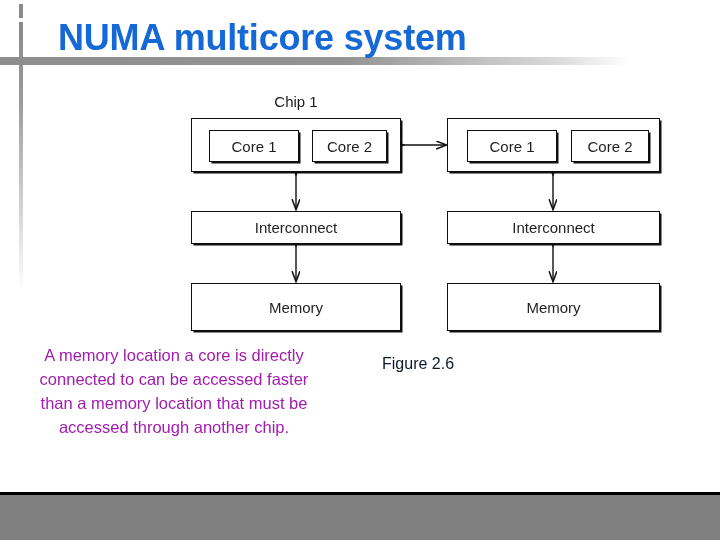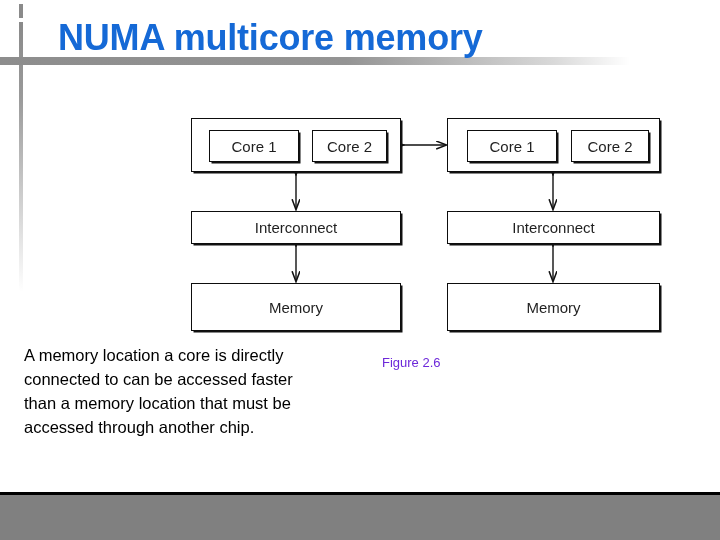--- a/index.html
+++ b/index.html
@@ -37,42 +37,42 @@
     position:absolute;box-sizing:border-box;
     border:1.6px solid #0d0d0d;background:#ffffff;
     display:flex;align-items:center;justify-content:center;
     font-size:15px;color:#1f1f1f;
     box-shadow:2px 2px 0 -0.5px #111;
   }
   .core{font-size:15px;text-align:right;}
   
   .bodytext{
     position:absolute;left:24px;top:343px;width:300px;
-    font-size:16.5px;line-height:24px;color:#000000;
+    font-size:16.5px;line-height:24px;color:#a21caf;text-align:center;
   }
   .figcap{
     position:absolute;left:382px;top:355px;
-    font-size:13px;color:#6d28d9;
+    font-size:16px;color:#0f172a;
   }
   
   .foot-topline{position:absolute;left:0;top:492px;width:720px;height:3px;background:#000;}
   .footer{
     position:absolute;left:0;top:495px;width:720px;height:45px;
     background:#808080;
   }
   svg.arrows{position:absolute;left:0;top:0;width:720px;height:345px;}
 </style>
 </head>
 <body>
 
 <div class="vrule"></div>
 <div class="vrule2"></div>
 <div class="hrule"></div>
 
-<div class="title">NUMA multicore memory</div>
+<div class="title">NUMA multicore system</div>
 
 <div class="figure">
 
   <svg class="arrows" viewBox="0 0 720 345">
     <defs>
       <marker id="ah" markerWidth="9" markerHeight="9" refX="7.5" refY="3.2" orient="auto" markerUnits="strokeWidth">
         <path d="M0.5,0.4 L8,3.2 L0.5,6.0" fill="none" stroke="#111" stroke-width="1.1"></path>
       </marker>
     </defs>
 
@@ -80,20 +80,21 @@
 
     <line x1="296" y1="245" x2="296" y2="281" stroke="#111" stroke-width="1.4" marker-start="url(#ah)" marker-end="url(#ah)"></line>
 
     <line x1="553" y1="174" x2="553" y2="209" stroke="#111" stroke-width="1.4" marker-start="url(#ah)" marker-end="url(#ah)"></line>
 
     <line x1="553" y1="245" x2="553" y2="281" stroke="#111" stroke-width="1.4" marker-start="url(#ah)" marker-end="url(#ah)"></line>
 
     <line x1="403" y1="145" x2="446" y2="145" stroke="#111" stroke-width="1.4" marker-start="url(#ah)" marker-end="url(#ah)"></line>
   </svg>
 
+  <div class="chip-label" style="left:191px;top:93px;width:210px;">Chip 1</div>
   <div class="dbox" style="left:191px;top:118px;width:210px;height:54px;">
     <div class="dbox core" style="position:absolute;left:17px;top:11px;width:90px;height:32px;">Core 1</div>
     <div class="dbox core" style="position:absolute;left:120px;top:11px;width:75px;height:32px;">Core 2</div>
   </div>
   <div class="dbox" style="left:191px;top:211px;width:210px;height:33px;">Interconnect</div>
   <div class="dbox" style="left:191px;top:283px;width:210px;height:48px;">Memory</div>
 
   <div class="dbox" style="left:447px;top:118px;width:213px;height:54px;">
     <div class="dbox core" style="position:absolute;left:19px;top:11px;width:90px;height:32px;">Core 1</div>
     <div class="dbox core" style="position:absolute;left:123px;top:11px;width:78px;height:32px;">Core 2</div>

